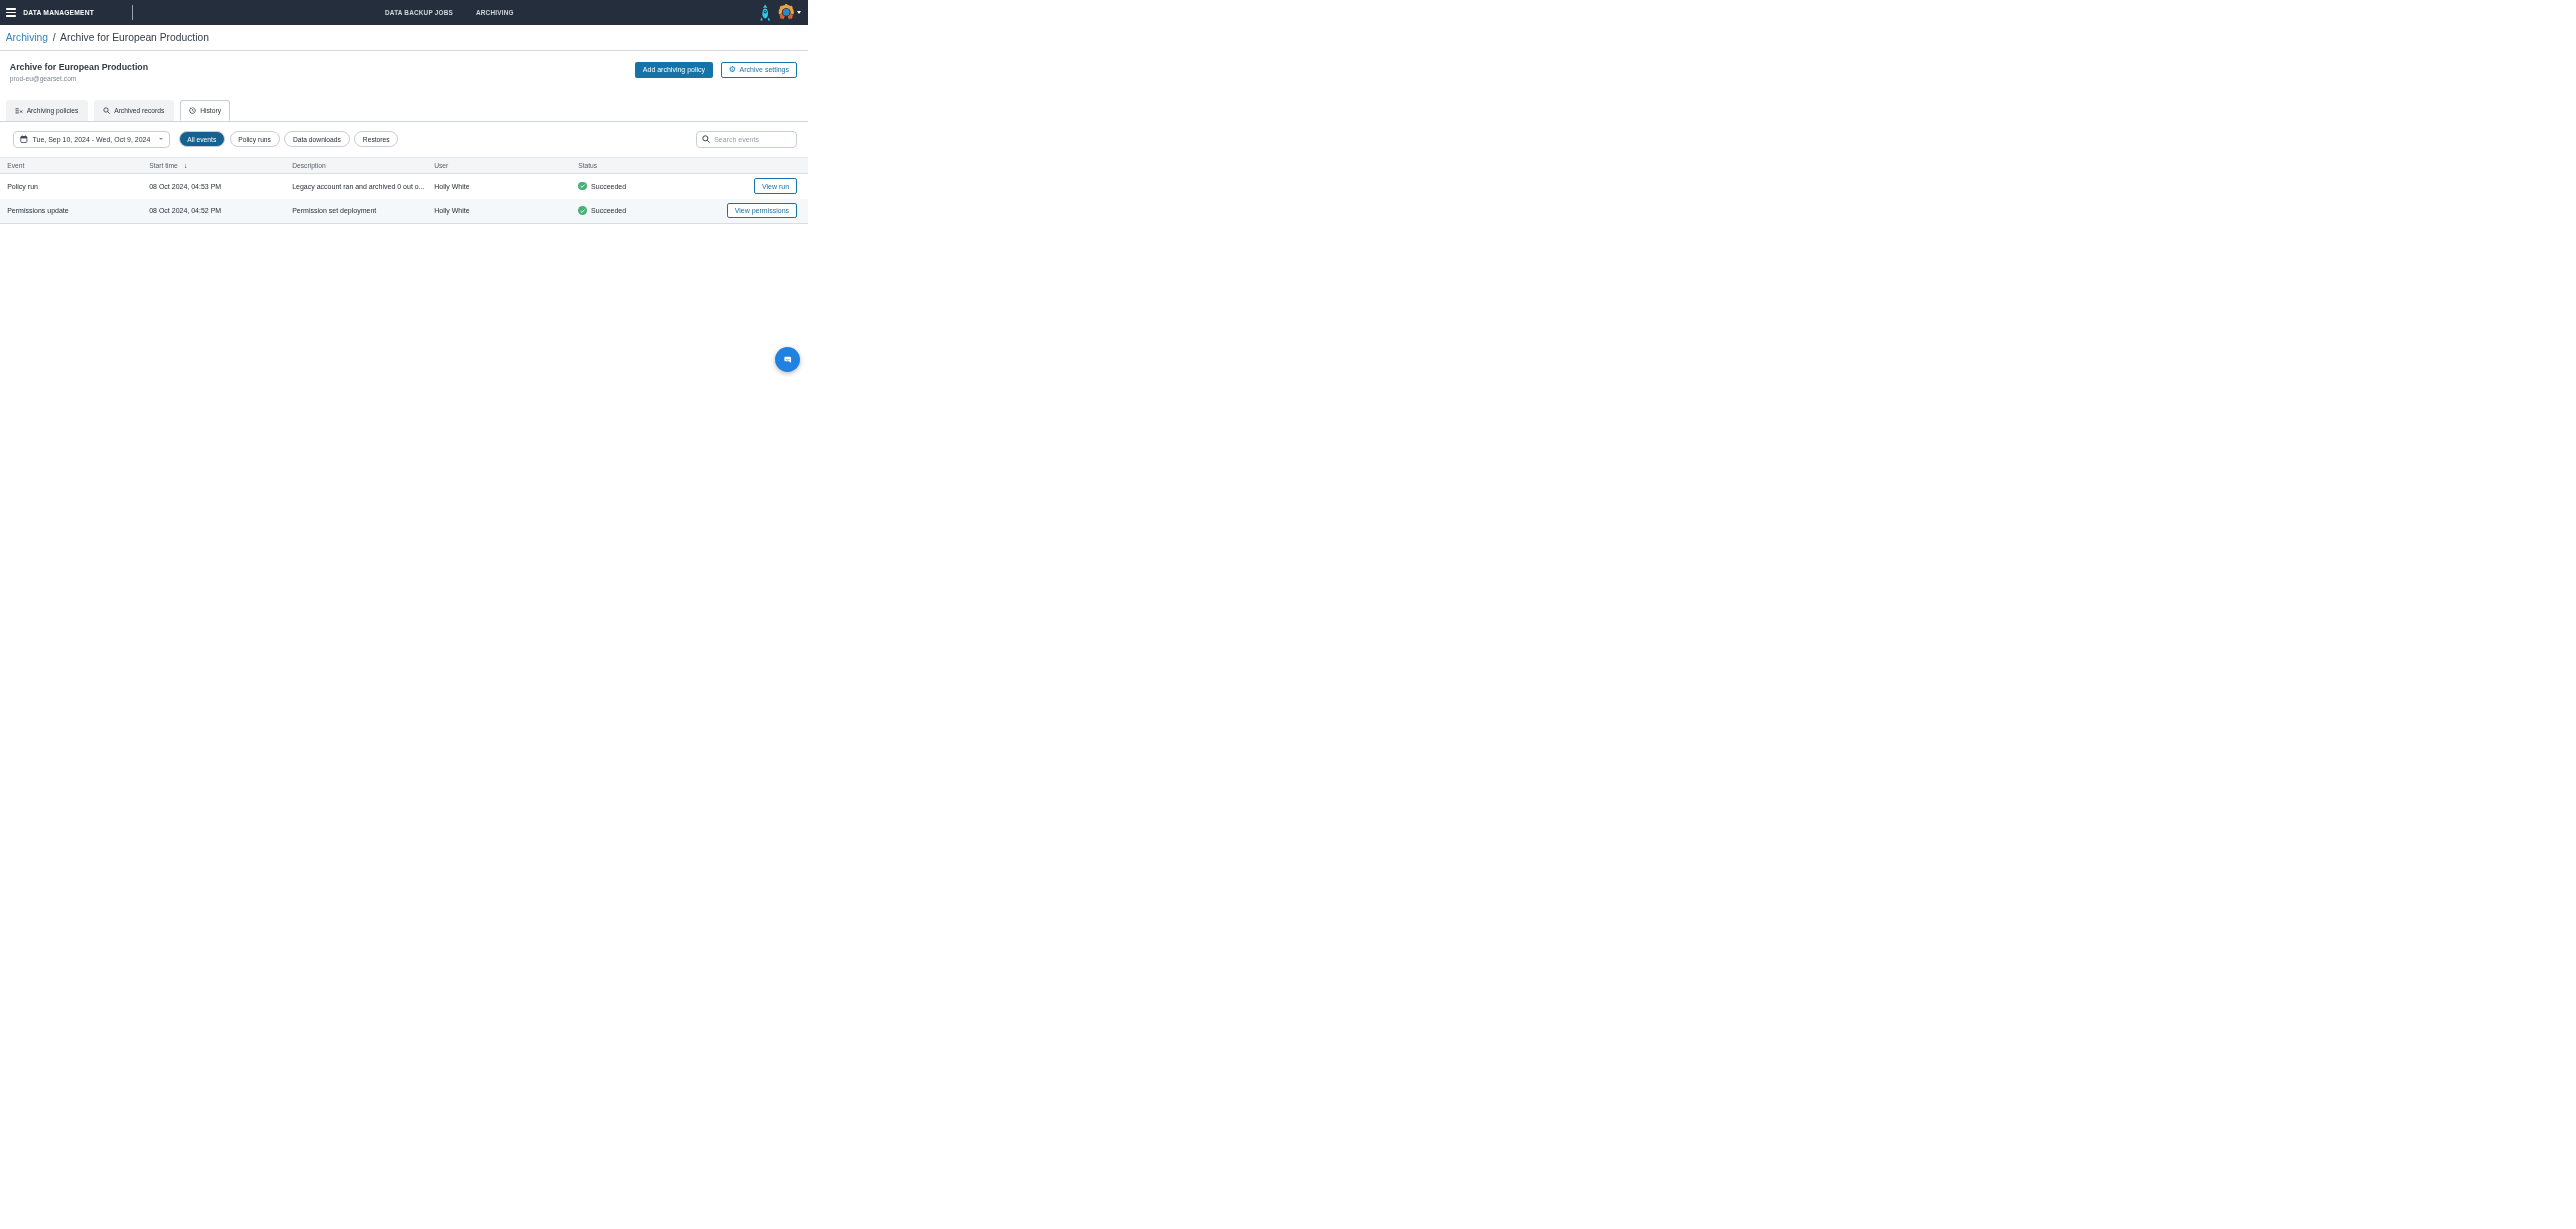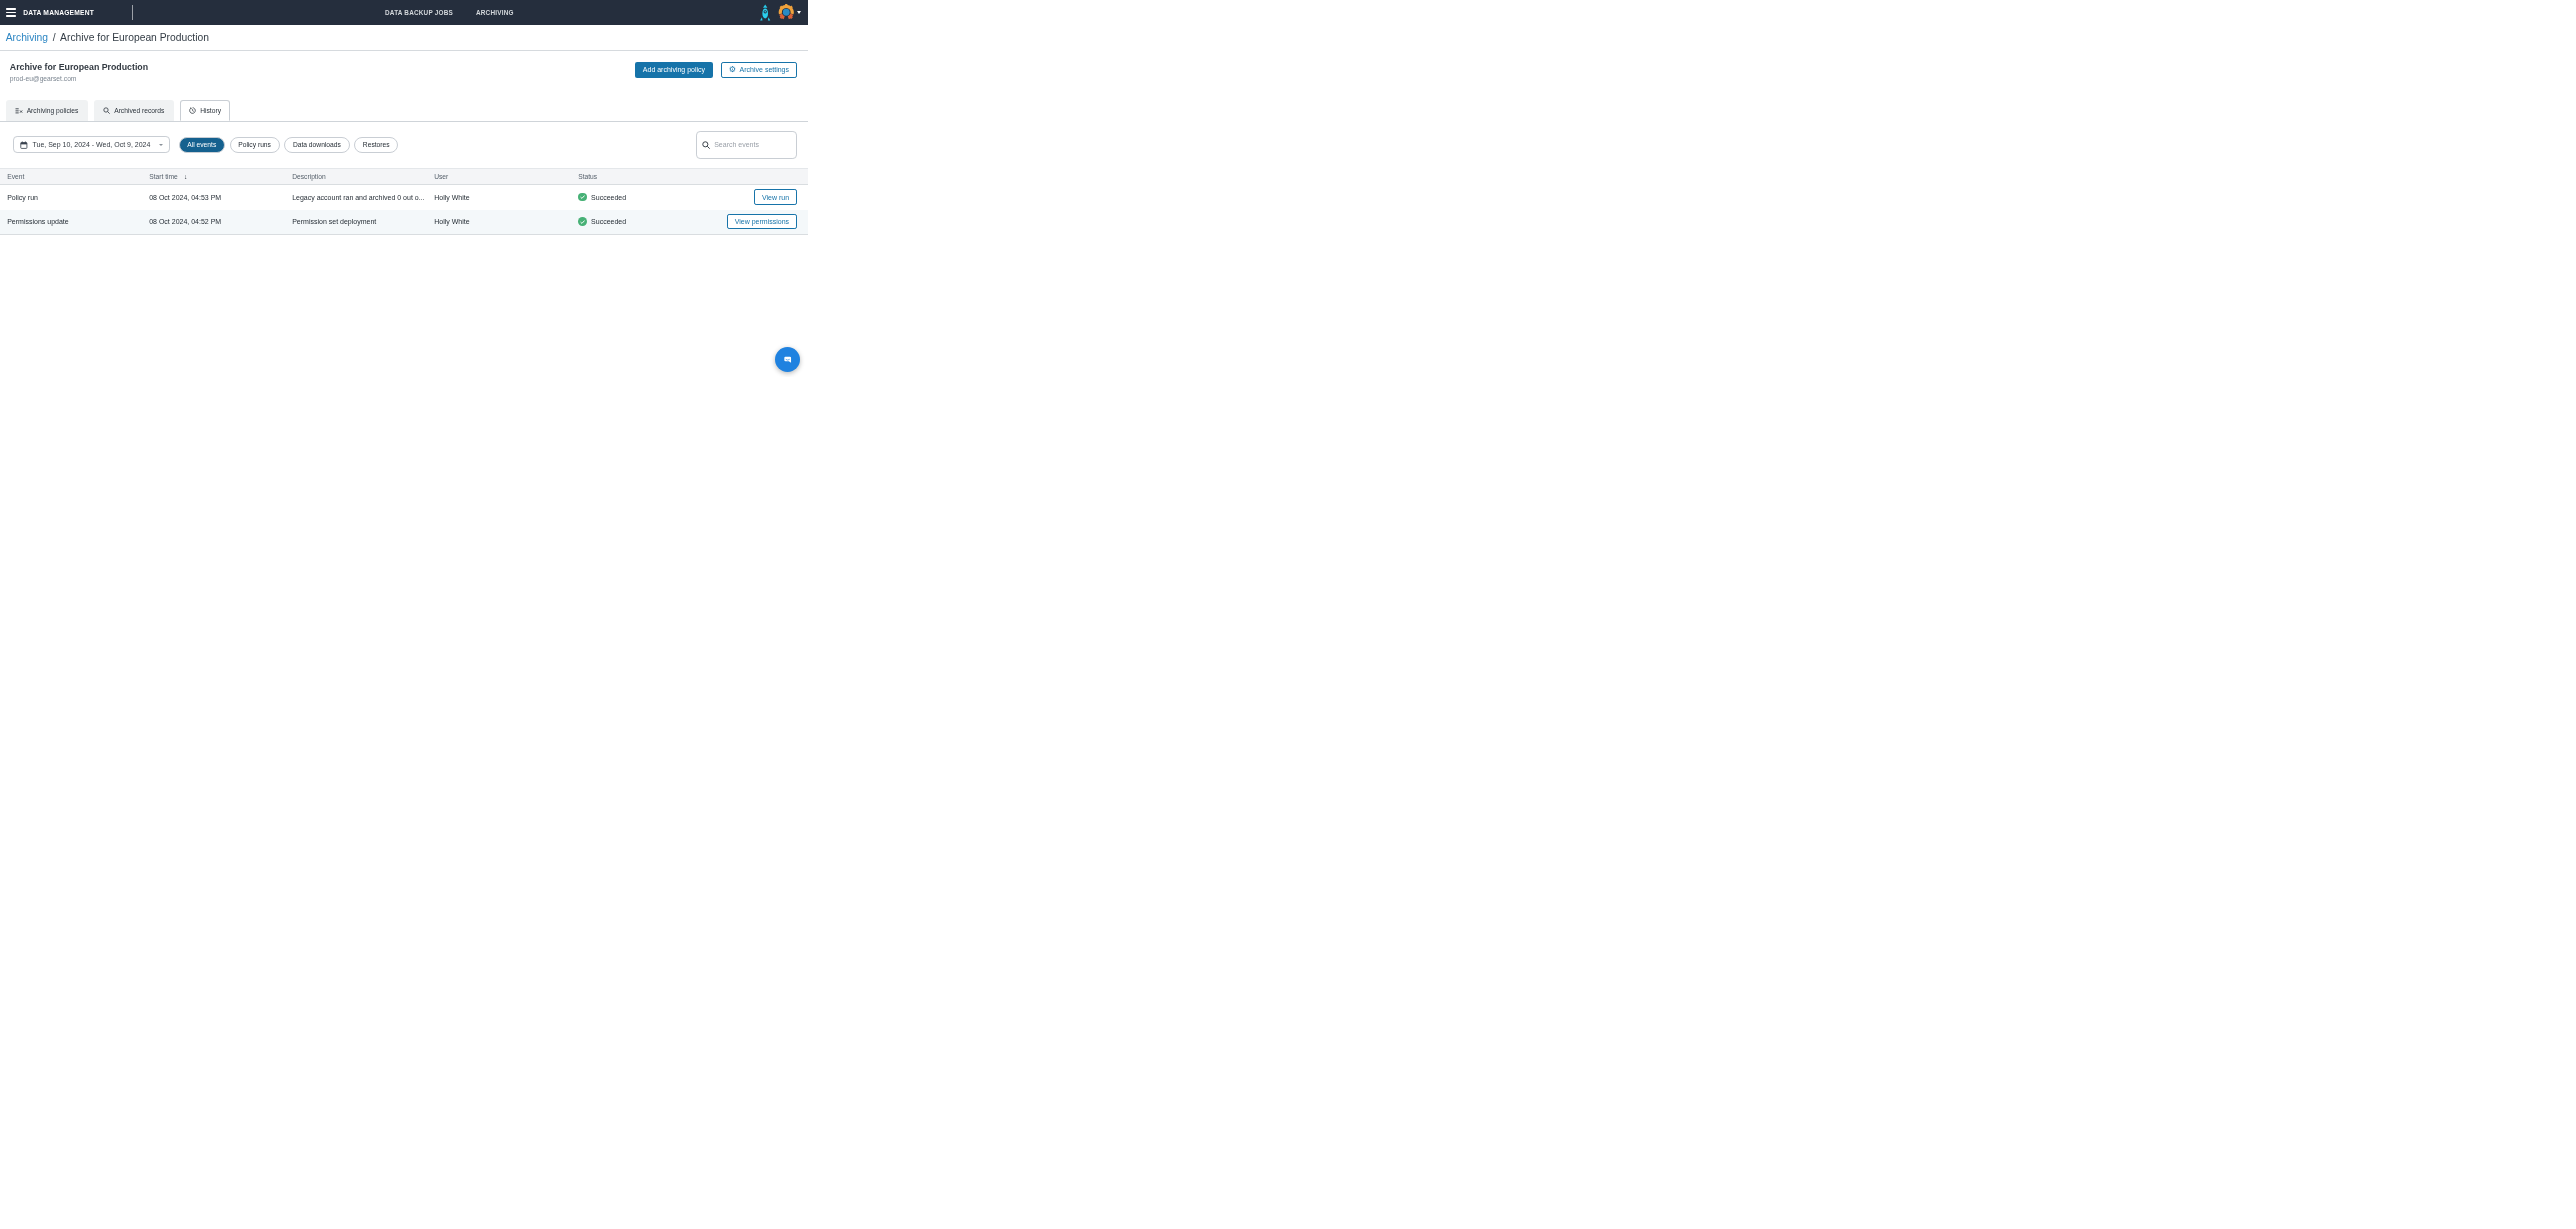--- a/index.html
+++ b/index.html
@@ -45,21 +45,21 @@
   .tab.active { background:#fff; border:0.5px solid #c9ced4; border-bottom:0.5px solid #fff; margin-bottom:-0.5px; height:21.6px; }
   .tab svg { flex:0 0 auto; }
 
   
   .filters { display:flex; align-items:center; padding:8.8px 11.3px 0 13px; }
   .datepicker { height:17px; border:0.5px solid #c9ced4; border-radius:4.1px; background:#fff; display:flex; align-items:center; gap:4.6px; padding:0 6.2px; font-size:7px; color:#333a42; cursor:pointer; white-space:nowrap; }
   .caret-gray { width:0; height:0; border-left:2.1px solid transparent; border-right:2.1px solid transparent; border-top:2.6px solid #8a9199; margin-left:3.6px; }
   .pills { display:flex; gap:4.6px; margin-left:8.8px; }
   .pill { height:16px; border-radius:8.2px; border:0.5px solid #c9ced4; background:#fff; display:flex; align-items:center; padding:0 7.7px; font-size:6.7px; color:#262e36; font-family:inherit; cursor:pointer; white-space:nowrap; }
   .pill.active { background:#15618f; color:#fff; }
-  .searchbox { margin-left:auto; width:101px; height:28px; border:0.5px solid #c9ced4; border-radius:4.1px; background:#fff; display:flex; align-items:center; gap:4.1px; padding:0 5.2px; }
+  .searchbox { margin-left:auto; width:101px; height:17px; border:0.5px solid #c9ced4; border-radius:4.1px; background:#fff; display:flex; align-items:center; gap:4.1px; padding:0 5.2px; }
   .searchbox input { border:none; outline:none; flex:1; min-width:0; font-size:7px; font-family:inherit; color:#333a42; background:transparent; }
   .searchbox input::placeholder { color:#9aa0a8; }
 
   
   .table { margin-top:9.3px; }
   .thead, .trow { display:grid; grid-template-columns:142px 143px 142px 144px 147px 1fr; align-items:center; padding:0 7.2px; }
   .thead { height:16.5px; background:#f4f5f7; border-top:0.5px solid #e4e7ea; border-bottom:0.5px solid #d9dde0; font-size:6.7px; color:#57616c; }
   .th-sort { display:flex; align-items:center; gap:6.2px; }
   .sort-glyph { color:#2b333b; font-size:6.7px; }
   .trow { height:25px; font-size:7px; color:#262e36; background:#fff; }

